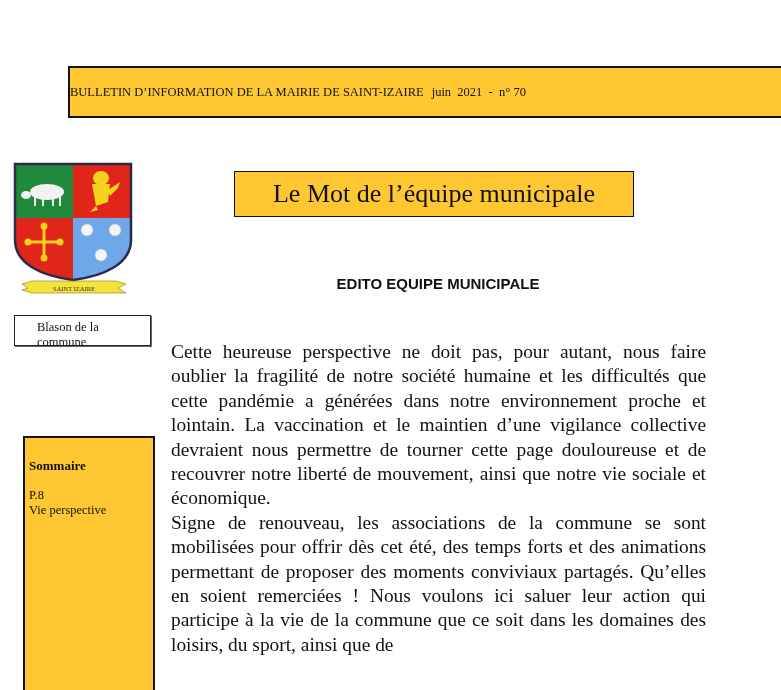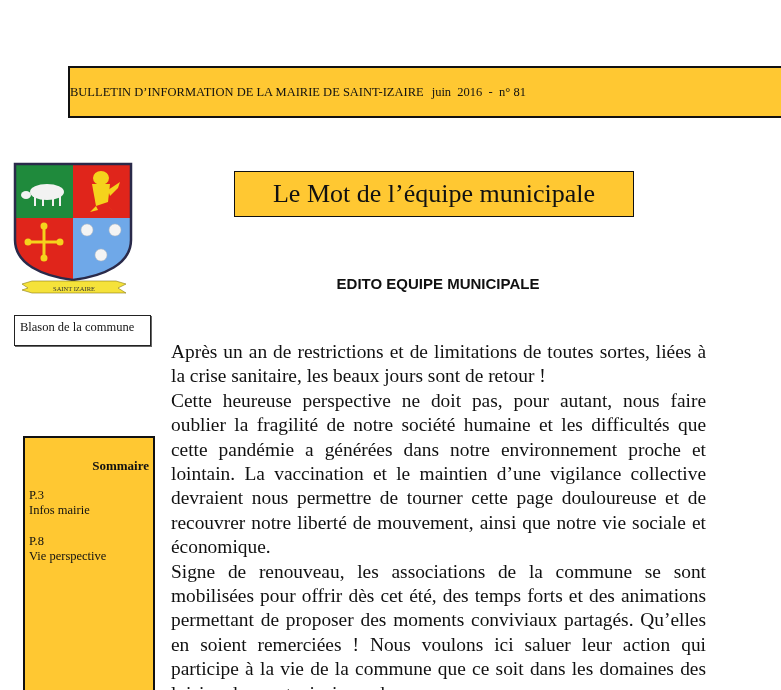--- a/index.html
+++ b/index.html
@@ -12,28 +12,28 @@
     position: absolute; left: 68px; top: 66px; width: 761px; height: 52px;
     background: #ffc832; border: 2px solid #111; box-sizing: border-box;
     display: flex; align-items: center; justify-content: flex-start;
     font-size: 12.5px; letter-spacing: 0px;
   }
   .banner .date { margin-left: 8px; white-space: pre; }
   .shield { position: absolute; left: 12px; top: 162px; width: 122px; height: 134px; }
   .caption {
     position: absolute; left: 14px; top: 315px; width: 137px; height: 31px;
     border: 1.2px solid #222; box-sizing: border-box; font-size: 12.5px;
-    padding: 4px 0 0 5px; box-shadow: 1px 1px 0 #666;
+    padding: 4px 0 0 22px; box-shadow: 1px 1px 0 #666;
   }
   .toc {
     position: absolute; left: 23px; top: 436px; width: 132px; height: 270px;
     background: #ffc832; border: 2px solid #111; box-sizing: border-box;
     font-size: 12.5px; line-height: 15px; padding: 0 4px;
   }
-  .toc .toc-title { text-align: right; font-weight: bold; margin-top: 20px; margin-bottom: 15px; font-size: 13px; }
+  .toc .toc-title { text-align: left; font-weight: bold; margin-top: 20px; margin-bottom: 15px; font-size: 13px; }
   .toc .entry { margin-bottom: 16px; }
   .section-title {
     position: absolute; left: 234px; top: 171px; width: 400px; height: 46px;
     background: #ffc832; border: 1.5px solid #111; box-sizing: border-box;
     display: flex; align-items: center; justify-content: center;
     font-size: 26px;
   }
   .edito {
     position: absolute; left: 170px; top: 275px; width: 536px; text-align: center;
     font-family: "Liberation Sans", sans-serif; font-weight: bold; font-size: 15px;
@@ -42,21 +42,21 @@
     position: absolute; left: 171px; top: 340px; width: 535px;
     font-size: 19.4px; line-height: 24.4px; text-align: justify;
   }
   .body-text p { margin: 0; }
 </style>
 </head>
 <body>
 
 <div class="banner">
   <span>BULLETIN D’INFORMATION DE LA MAIRIE DE SAINT-IZAIRE</span>
-  <span class="date">juin  2016  -  n° 81</span>
+  <span class="date">juin  2021  -  n° 70</span>
 </div>
 
 <svg class="shield" viewBox="0 0 122 134">
   <defs>
     <clipPath id="sh">
         <path d="M3 2 H119 V78 C119 102 92 114 61 118 C30 114 3 102 3 78 Z"></path>
       </clipPath>
   </defs>
   <g clip-path="url(#sh)">
     <rect x="0" y="0" width="61" height="56" fill="#1f8a3c"></rect>
@@ -101,30 +101,25 @@
     <path d="M10 122 L20 119 L104 119 L114 122 L106 126 L114 131 L20 131 L10 128 L16 126 Z" fill="#f5e23a" stroke="#8a7a10" stroke-width="0.6"></path>
     <text x="62" y="128.5" font-size="6.5" text-anchor="middle" fill="#333" font-family="Liberation Serif, serif">SAINT IZAIRE</text>
   </g>
 </svg>
 
 <div class="caption">Blason de la commune</div>
 
 <div class="toc">
   <div class="toc-title">Sommaire</div>
   <div class="entry">
-    <div>P.3</div>
-    <div>Infos mairie</div>
-  </div>
-  <div class="entry">
     <div>P.8</div>
     <div>Vie perspective</div>
   </div>
 </div>
 
 <div class="section-title">Le Mot de l’équipe municipale</div>
 
 <div class="edito">EDITO EQUIPE MUNICIPALE</div>
 
 <div class="body-text">
-  <p>Après un an de restrictions et de limitations de toutes sortes, liées à la crise sanitaire, les beaux jours sont de retour !</p>
   <p>Cette heureuse perspective ne doit pas, pour autant, nous faire oublier la fragilité de notre société humaine et les difficultés que cette pandémie a générées dans notre environnement proche et lointain. La vaccination et le maintien d’une vigilance collective devraient nous permettre de tourner cette page douloureuse et de recouvrer notre liberté de mouvement, ainsi que notre vie sociale et économique.</p>
   <p>Signe de renouveau, les associations de la commune se sont mobilisées pour offrir dès cet été, des temps forts et des animations permettant de proposer des moments conviviaux partagés. Qu’elles en soient remerciées !  Nous voulons ici saluer leur action qui participe à la vie de la commune que ce soit dans les domaines des loisirs, du sport, ainsi que de</p>
 </div>
 
 </body></html>

